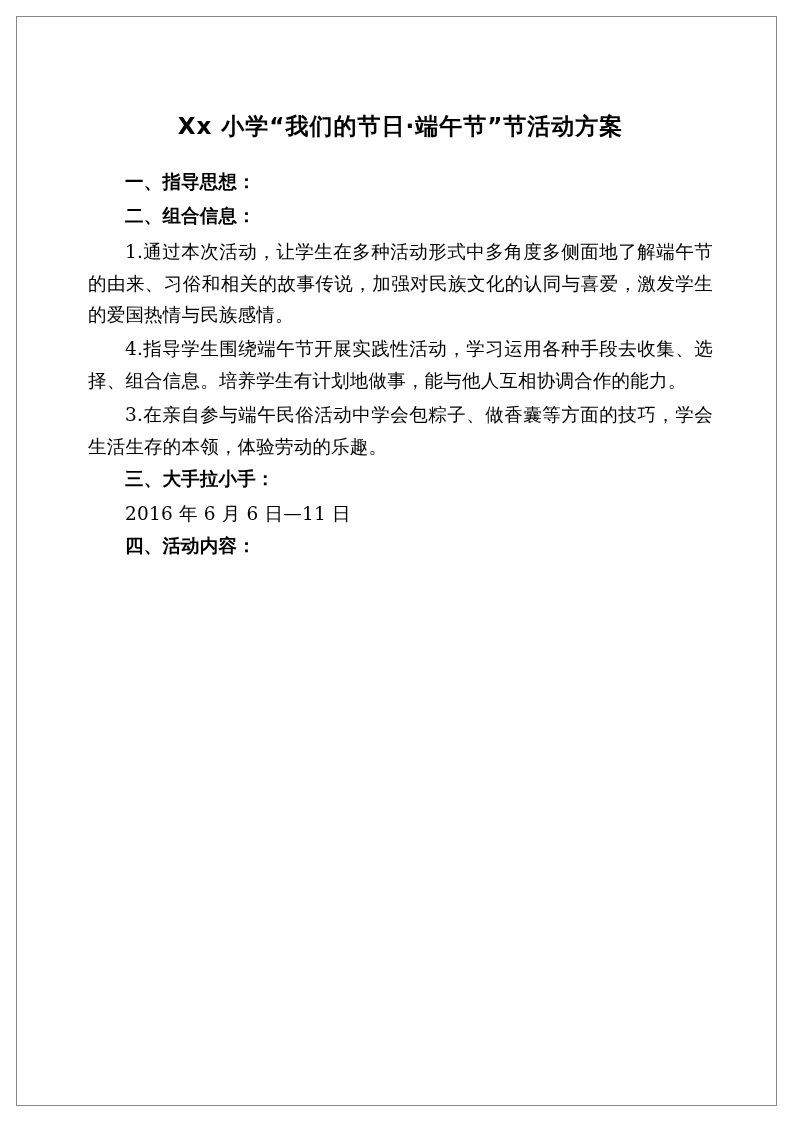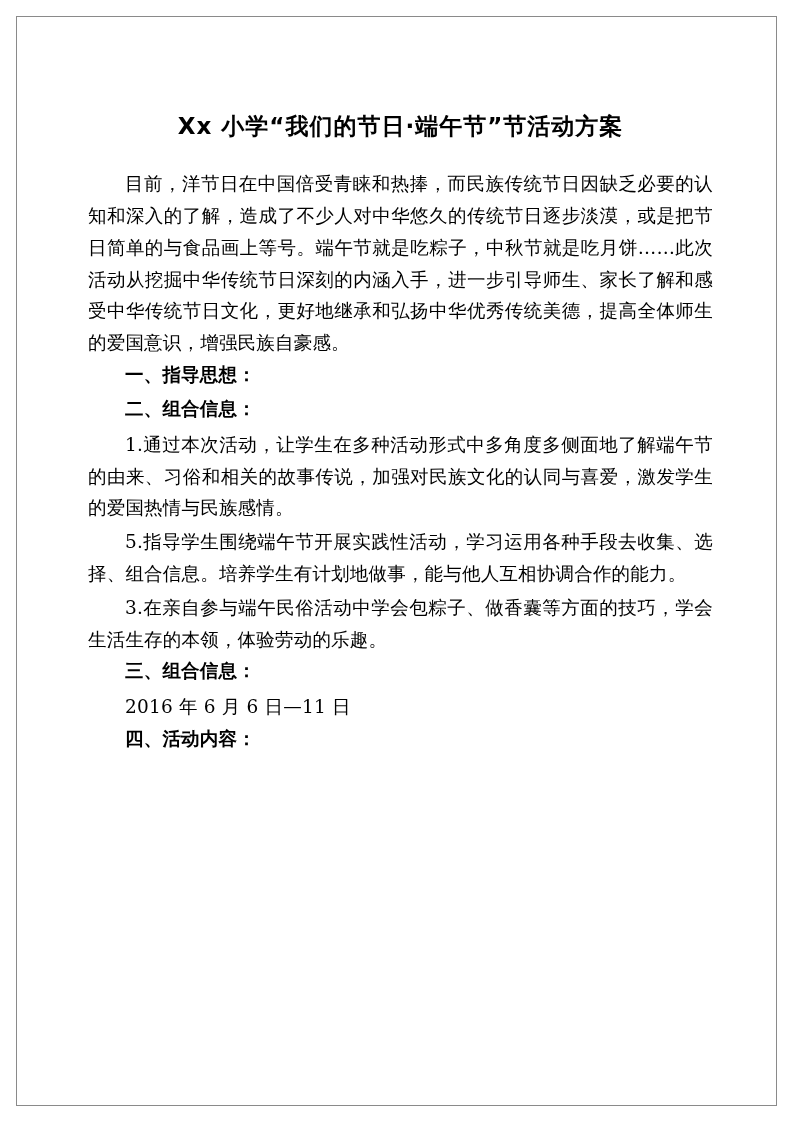--- a/index.html
+++ b/index.html
@@ -70,23 +70,22 @@
   }
 </style>
 </head>
 <body>
 
 <div class="page">
   <div class="page-border"></div>
   <div class="content">
     <h1 class="doc-title">Xx 小学“我们的节日·端午节”节活动方案</h1>
 
-    <p class="indent">目前，洋节日在中国倍受青睐和热捧，而民族传统节日因缺乏必要的认知和深入的了解，造成了不少人对中华悠久的传统节日逐步淡漠，或是把节日简单的与食品画上等号。端午节就是吃粽子，中秋节就是吃月饼……此次活动从挖掘中华传统节日深刻的内涵入手，进一步引导师生、家长了解和感受中华传统节日文化，更好地继承和弘扬中华优秀传统美德，提高全体师生的爱国意识，增强民族自豪感。</p>
     <p class="heading">一、指导思想：</p>
     <p class="heading">二、组合信息：</p>
     <p class="indent">1.通过本次活动，让学生在多种活动形式中多角度多侧面地了解端午节的由来、习俗和相关的故事传说，加强对民族文化的认同与喜爱，激发学生的爱国热情与民族感情。</p>
-    <p class="indent">5.指导学生围绕端午节开展实践性活动，学习运用各种手段去收集、选择、组合信息。培养学生有计划地做事，能与他人互相协调合作的能力。</p>
+    <p class="indent">4.指导学生围绕端午节开展实践性活动，学习运用各种手段去收集、选择、组合信息。培养学生有计划地做事，能与他人互相协调合作的能力。</p>
     <p class="indent">3.在亲自参与端午民俗活动中学会包粽子、做香囊等方面的技巧，学会生活生存的本领，体验劳动的乐趣。</p>
-    <p class="heading">三、组合信息：</p>
+    <p class="heading">三、大手拉小手：</p>
     <p class="plain">2016 年 6 月 6 日—11 日</p>
     <p class="heading">四、活动内容：</p>
   </div>
 </div>
 
 </body></html>

